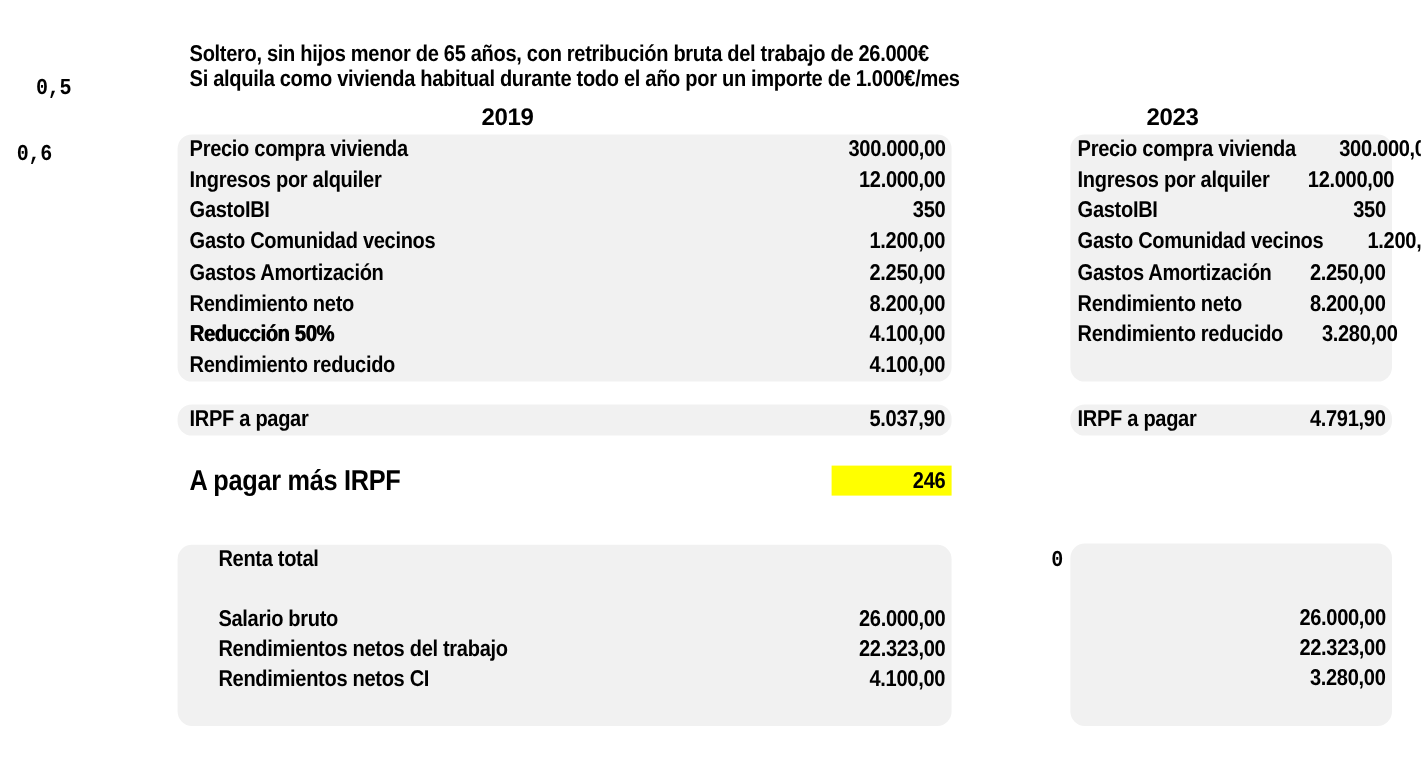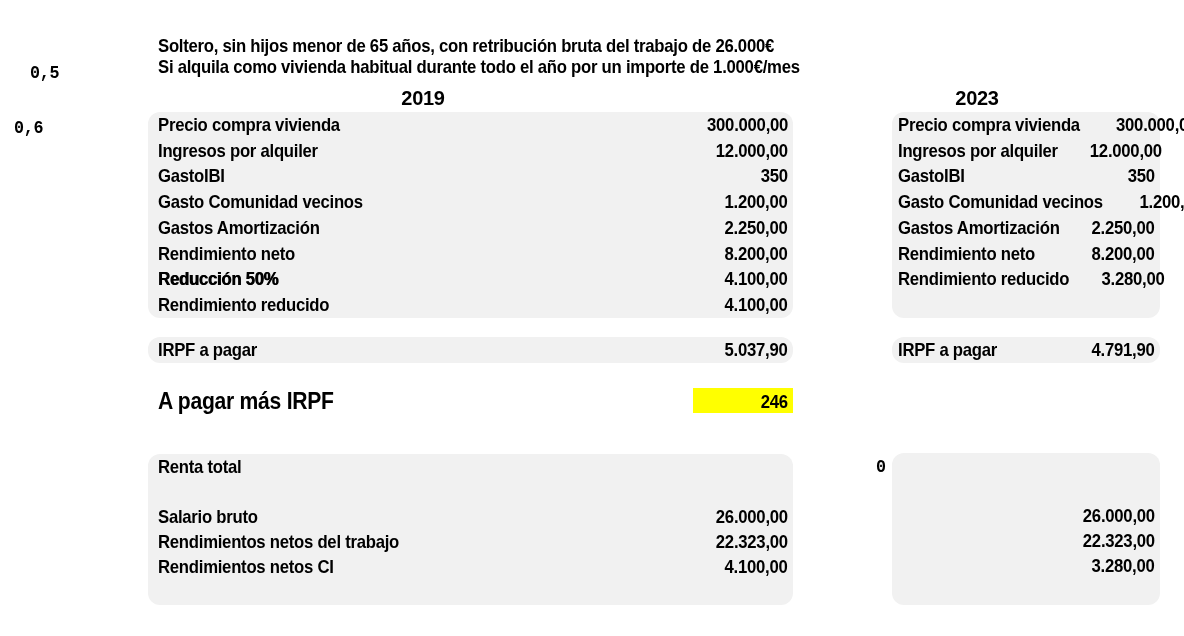--- a/index.html
+++ b/index.html
@@ -13,21 +13,21 @@
   .abs{position:absolute;}
   .txt{display:inline-block;white-space:nowrap;transform:scaleX(0.88);}
   .lbl{transform-origin:0 50%;}
   .val{transform-origin:100% 50%;}
   .b .txt, .b{text-shadow:0.7px 0 0 #000;}
   .block{position:absolute;background:#f1f1f1;border-radius:12px;}
   .row{
     display:flex;justify-content:space-between;align-items:center;
     height:25.75px;padding:0 5px 0 10px;font-size:19px;
   }
-  .srow{height:25.17px;}
+  .srow{height:25.17px;margin-left:24px;}
   .desc{left:158px;font-size:19px;}
   .hdr{top:87px;width:150px;text-align:center;font-size:20px;}
   .note{font-size:19px;font-family:Liberation Mono, monospace;}
   .yellow{
     position:absolute;left:693px;top:388px;width:100px;height:25px;
     background:#ffff00;display:flex;align-items:flex-end;justify-content:flex-end;
     padding:0 5px;box-sizing:border-box;font-size:19px;
   }
   .apagar{
     position:absolute;left:148px;top:388px;width:545px;height:25px;

